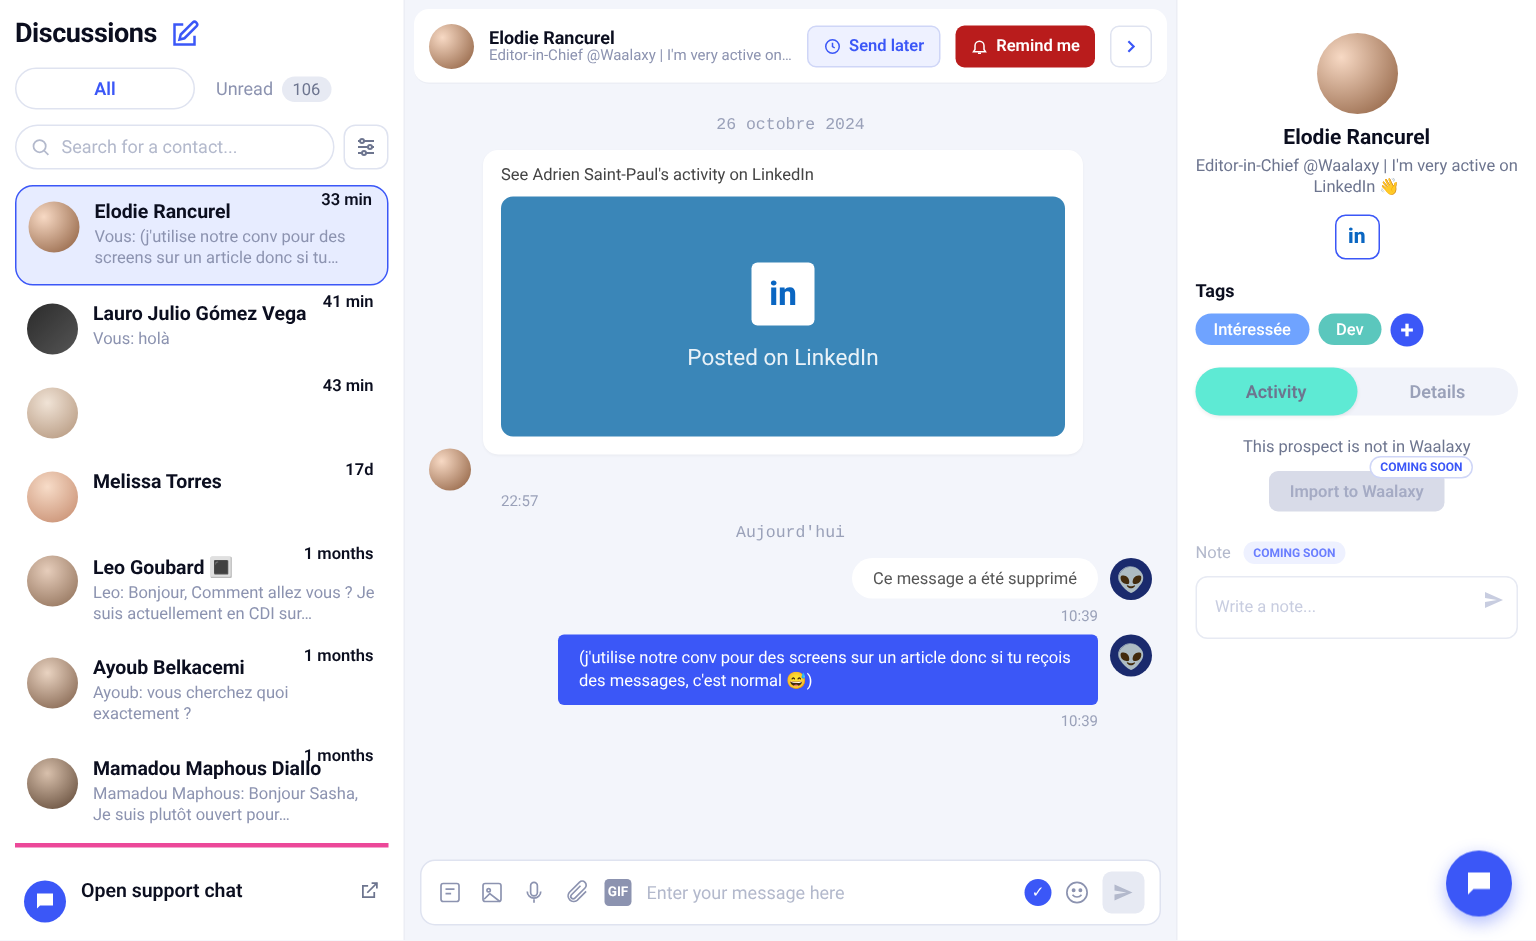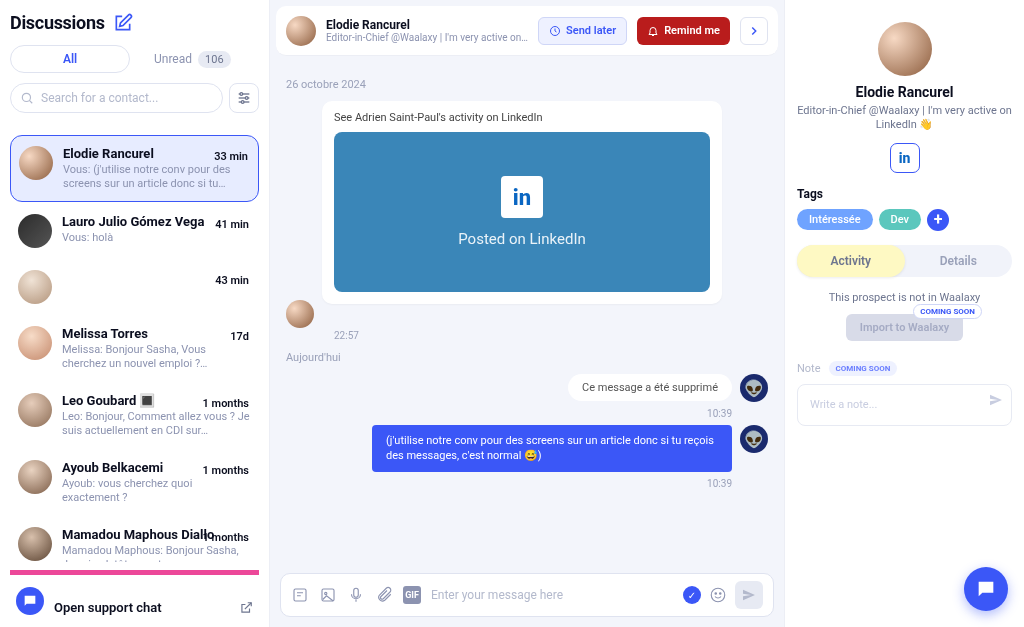--- a/index.html
+++ b/index.html
@@ -1,56 +1,56 @@
 <!DOCTYPE html>
 <html><head>
 <meta charset="utf-8">
 <style>
 * { box-sizing: border-box; margin: 0; padding: 0; font-family: -apple-system, BlinkMacSystemFont, "Segoe UI", Roboto, sans-serif; }
 body { background: #f5f6fa; width: 1024px; height: 627px; overflow: hidden; display: flex; }
 .sidebar { width: 270px; background: #fff; border-right: 1px solid #eceef5; display: flex; flex-direction: column; padding: 12px 10px 8px 10px; }
 .sb-hdr { display: flex; align-items: center; gap: 8px; margin-bottom: 12px; }
 .sb-title { font-size: 18px; font-weight: 700; color: #0b0e1f; letter-spacing: -0.3px; }
 .edit-icon { width: 20px; height: 20px; color: #3b57f7; }
-.tabs { display: flex; gap: 10px; margin-bottom: 10px; align-items: center; }
+.tabs { display: flex; gap: 0; margin-bottom: 10px; align-items: center; }
 .tab-pill { flex: 0 0 120px; height: 28px; border: 1px solid #dfe3f0; border-radius: 14px; display: flex; align-items: center; justify-content: center; font-size: 12px; font-weight: 600; color: #3b57f7; background: #fff; }
 .tab-unread { display: flex; align-items: center; gap: 6px; font-size: 12px; color: #8c93b0; margin-left: 14px; }
 .badge-count { background: #e7eaf3; border-radius: 10px; padding: 2px 7px; font-size: 11px; color: #6d758f; }
-.search-row { display: flex; gap: 6px; margin-bottom: 22px; }
+.search-row { display: flex; gap: 6px; margin-bottom: 10px; }
 .search-wrap { flex: 1; position: relative; }
 .search-input { width: 100%; height: 30px; border: 1px solid #dfe3f0; border-radius: 15px; padding: 0 12px 0 30px; font-size: 12px; outline: none; color: #444; }
 .search-input::placeholder { color: #b3b9cc; }
 .search-icn { position: absolute; left: 10px; top: 8px; width: 14px; height: 14px; color: #b3b9cc; }
 .filter-btn { width: 30px; height: 30px; border: 1px solid #dfe3f0; border-radius: 8px; background: #fff; display: flex; align-items: center; justify-content: center; color: #6d758f; }
 .conv-list { flex: 1; overflow-y: auto; }
 .conv { display: flex; gap: 10px; padding: 10px 8px; border-radius: 12px; position: relative; }
 .conv.active { background: #e7ecff; border: 1.5px solid #3b57f7; }
 .conv + .conv { margin-top: 2px; }
 .avatar { width: 34px; height: 34px; border-radius: 50%; background: #d5d9e6; flex-shrink: 0; background-size: cover; background-position: center; }
 .conv-body { flex: 1; min-width: 0; }
 .conv-name { font-size: 13px; font-weight: 700; color: #0b0e1f; display: flex; align-items: center; gap: 4px; }
 .conv-preview { font-size: 11px; color: #8c93b0; line-height: 1.3; margin-top: 2px; max-height: 28px; overflow: hidden; }
-.conv-time { position: absolute; right: 10px; top: 14px; font-size: 11px; font-weight: 600; color: #0b0e1f; }
-.support { display: flex; align-items: flex-end; gap: 10px; padding: 12px 6px 4px; border-top: 5px solid #ec4899; margin-top: 8px; }
+.conv-time { position: absolute; right: 10px; top: 2px; font-size: 11px; font-weight: 600; color: #0b0e1f; }
+.support { display: flex; align-items: flex-start; gap: 10px; padding: 22px 6px 4px; border-top: 3px solid #ec4899; margin-top: 8px; }
 .support-icon { width: 28px; height: 28px; border-radius: 50%; background: #3b57f7; display: flex; align-items: center; justify-content: center; color: #fff; }
 .support-txt { font-size: 13px; font-weight: 600; color: #0b0e1f; flex: 1; }
 .ext-icon { color: #6d758f; }
 
 .center { flex: 1; display: flex; flex-direction: column; background: #f3f5fb; position: relative; }
 .chat-hdr { height: 50px; background: #fff; border-bottom: 1px solid #eceef5; display: flex; align-items: center; padding: 0 10px; gap: 10px; margin: 6px 6px 0; border-radius: 10px; }
 .chat-hdr .avatar { width: 30px; height: 30px; }
 .chat-hdr-txt { flex: 1; min-width: 0; }
 .chat-hdr-name { font-size: 12px; font-weight: 700; color: #0b0e1f; }
 .chat-hdr-sub { font-size: 10px; color: #8c93b0; white-space: nowrap; overflow: hidden; text-overflow: ellipsis; }
 .btn-outline { height: 28px; border: 1px solid #cfd6f7; background: #eef1ff; border-radius: 6px; color: #3b57f7; font-size: 11px; font-weight: 600; padding: 0 10px; display: flex; align-items: center; gap: 5px; }
 .btn-solid { height: 28px; border: none; background: #b91c1c; color: #fff; border-radius: 6px; font-size: 11px; font-weight: 600; padding: 0 10px; display: flex; align-items: center; gap: 5px; }
 .btn-collapse { width: 28px; height: 28px; border: 1px solid #dfe3f0; border-radius: 6px; background: #fff; display: flex; align-items: center; justify-content: center; color: #3b57f7; }
 
 .chat-scroll { flex: 1; overflow-y: auto; padding: 12px 16px 6px; }
-.date-sep { font-size: 11px; color: #9aa1b9; margin: 10px 0; }
+.date-sep { text-align: center; font-size: 11px; color: #9aa1b9; margin: 10px 0; font-family: Liberation Mono, monospace; }
 .card-msg { background: #fff; border-radius: 10px; padding: 10px 12px 12px; width: 400px; margin-left: 44px; box-shadow: 0 1px 2px rgba(0,0,0,0.04); }
 .card-title { font-size: 11px; color: #444; margin-bottom: 8px; }
 .li-box { background: #3a86b8; border-radius: 8px; height: 160px; display: flex; flex-direction: column; align-items: center; justify-content: center; color: #fff; }
 .li-logo { width: 42px; height: 42px; background: #fff; border-radius: 4px; display: flex; align-items: center; justify-content: center; color: #0a66c2; font-weight: 800; font-size: 22px; margin-bottom: 12px; }
 .li-text { font-size: 15px; color: #e9f2f8; }
 .sender-row { display: flex; align-items: flex-end; gap: 8px; margin-top: 6px; }
 .sender-row .avatar { width: 28px; height: 28px; }
 .time-stamp { font-size: 10px; color: #9aa1b9; margin-left: 48px; margin-top: 2px; }
 
 .msg-row { display: flex; justify-content: flex-end; align-items: flex-start; gap: 8px; margin: 6px 0; }
@@ -75,21 +75,21 @@
 .r-sub { text-align: center; font-size: 11px; color: #6d758f; margin: 4px 0 10px; line-height: 1.3; }
 .li-badge { width: 30px; height: 30px; border: 1.5px solid #3b57f7; border-radius: 7px; display: flex; align-items: center; justify-content: center; color: #0a66c2; font-weight: 800; margin: 0 auto 14px; font-size: 14px; }
 .r-sec { font-size: 12px; font-weight: 700; color: #0b0e1f; margin-bottom: 8px; }
 .tag-row { display: flex; gap: 6px; align-items: center; margin-bottom: 14px; }
 .tag { border-radius: 12px; padding: 4px 12px; font-size: 11px; color: #fff; font-weight: 500; }
 .tag.blue { background: #6fa3ff; }
 .tag.teal { background: #5bc7bd; }
 .tag-add { width: 22px; height: 22px; border-radius: 50%; background: #3b57f7; color: #fff; display: flex; align-items: center; justify-content: center; font-weight: 700; }
 .seg { display: flex; background: #f1f3fa; border-radius: 18px; height: 32px; margin-bottom: 14px; }
 .seg-btn { flex: 1; border: none; background: transparent; border-radius: 18px; font-size: 12px; font-weight: 600; color: #9aa1b9; }
-.seg-btn.active { background: #fef9c3; box-shadow: 0 1px 3px rgba(0,0,0,0.08); color: #6d758f; }
+.seg-btn.active { background: #5eead4; box-shadow: 0 1px 3px rgba(0,0,0,0.08); color: #6d758f; }
 .not-in { text-align: center; font-size: 11px; color: #6d758f; margin-bottom: 10px; }
 .import-wrap { text-align: center; position: relative; margin-bottom: 20px; }
 .import-btn { background: #d8dbe8; color: #a5abc4; border: none; border-radius: 6px; padding: 7px 14px; font-size: 11px; font-weight: 600; }
 .soon { position: absolute; top: -10px; right: 30px; background: #fff; border: 1px solid #cfd6f7; color: #3b57f7; font-size: 8px; font-weight: 700; padding: 2px 6px; border-radius: 8px; }
 .note-row { display: flex; align-items: center; gap: 8px; margin-bottom: 8px; }
 .note-lbl { font-size: 11px; color: #b3b9cc; }
 .soon2 { background: #eef1ff; color: #6a7eff; font-size: 8px; font-weight: 700; padding: 3px 7px; border-radius: 8px; }
 .note-input { width: 100%; border: 1px solid #e7eaf3; border-radius: 8px; height: 42px; padding: 0 34px 0 12px; font-size: 11px; color: #555; outline: none; }
 .note-input::placeholder { color: #c8cde0; }
 .note-wrap { position: relative; }
@@ -161,21 +161,20 @@
     <div class="conv-time">41 min</div>
       </div>
       <div class="conv">
         <div class="avatar a3"></div>
     <div class="conv-time">43 min</div>
       </div>
       <div class="conv">
         <div class="avatar a4"></div>
     <div class="conv-body">
       <div class="conv-name">Melissa Torres</div>
-      <div class="conv-preview">Melissa: Bonjour Sasha, Vous cherchez un nouvel emploi ?…</div>
     </div>
     <div class="conv-time">17d</div>
       </div>
       <div class="conv">
         <div class="avatar a5"></div>
     <div class="conv-body">
       <div class="conv-name">Leo Goubard 🔳</div>
       <div class="conv-preview">Leo: Bonjour, Comment allez vous ? Je suis actuellement en CDI sur…</div>
     </div>
     <div class="conv-time">1 months</div>

